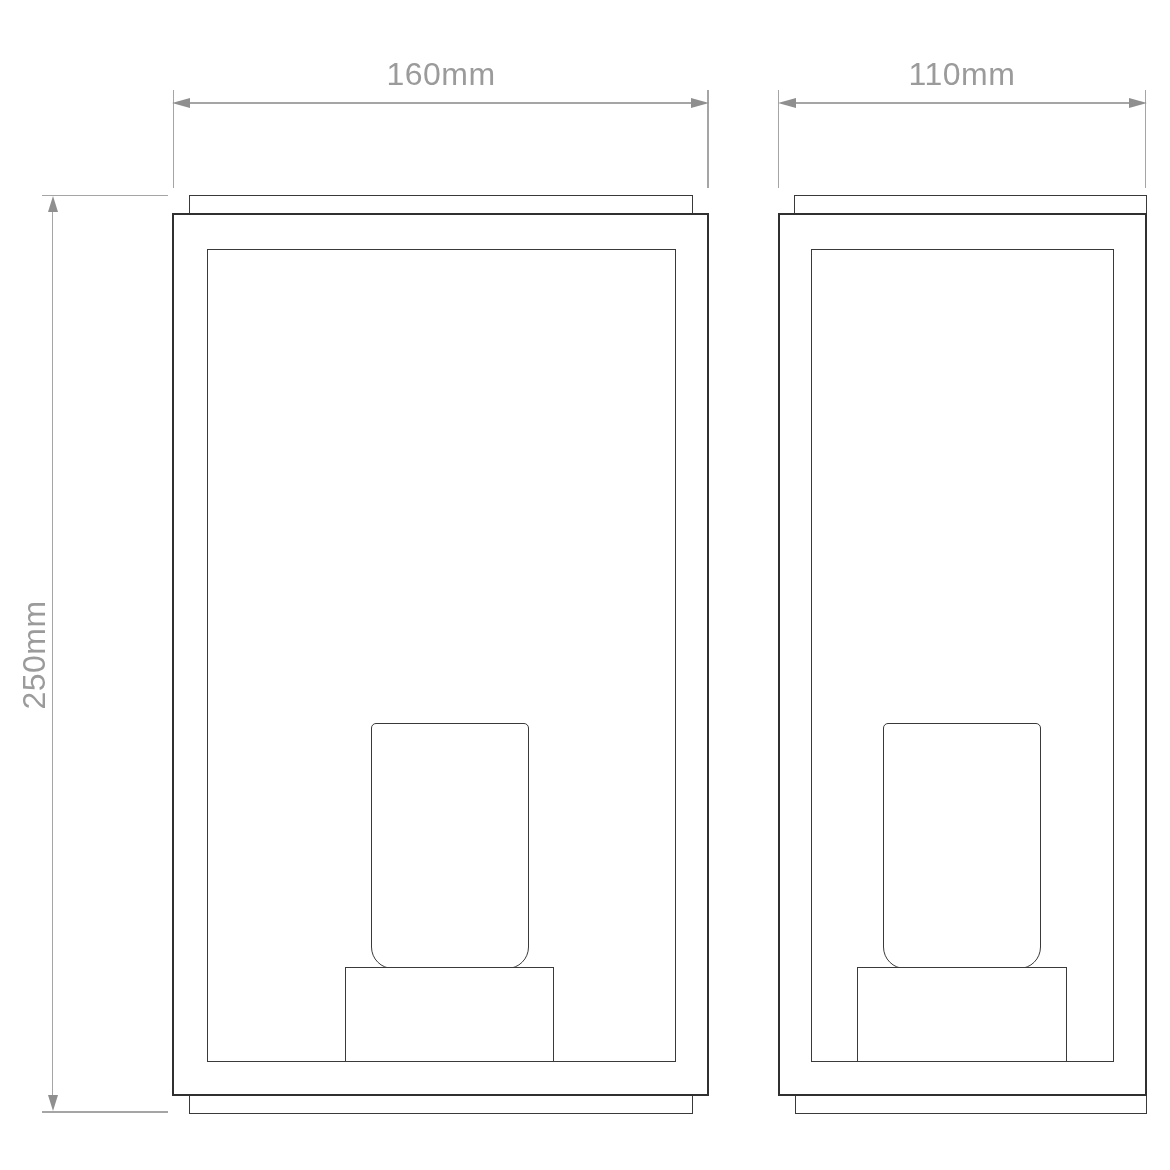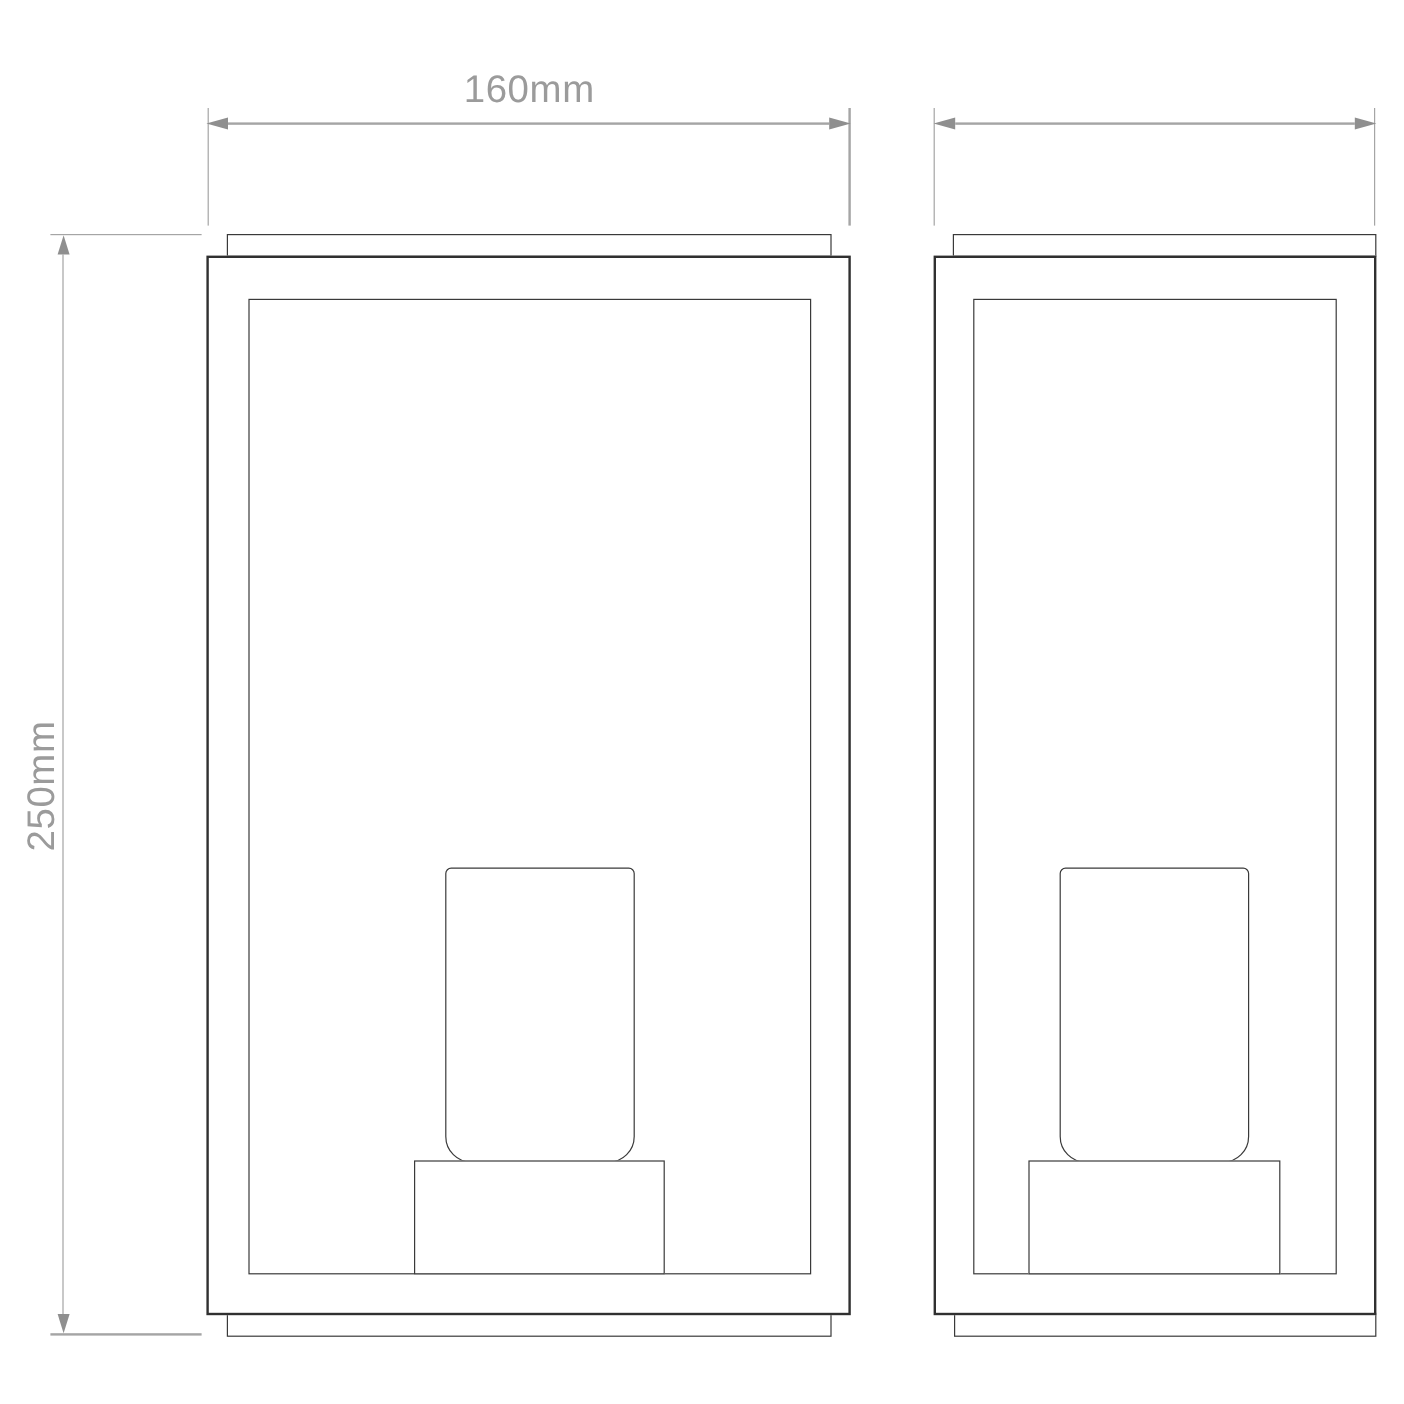--- a/index.html
+++ b/index.html
@@ -44,20 +44,21 @@
 
   <div class="dim-label" style="left:341px;top:56px;width:200px;">160mm</div>
   <div class="ext" style="left:172.5px;top:90px;width:1.5px;height:98px;"></div>
   <div class="ext" style="left:707px;top:90px;width:1.5px;height:98px;"></div>
   <div class="dim-h" style="left:172px;top:97px;width:537px;height:12px;">
     <div class="arr left"></div>
     <div class="line"></div>
     <div class="arr right"></div>
   </div>
 
+  <div class="dim-label" style="left:862px;top:56px;width:200px;">110mm</div>
   <div class="ext" style="left:777.5px;top:90px;width:1.5px;height:98px;"></div>
   <div class="ext" style="left:1144.5px;top:90px;width:1.5px;height:98px;"></div>
   <div class="dim-h" style="left:778px;top:97px;width:369px;height:12px;">
     <div class="arr left"></div>
     <div class="line"></div>
     <div class="arr right"></div>
   </div>
 
   <div class="dim-label vertical" style="left:-66px;top:637px;width:200px;height:36px;">250mm</div>
   <div class="ext" style="left:42px;top:194.5px;width:126px;height:1.5px;"></div>

